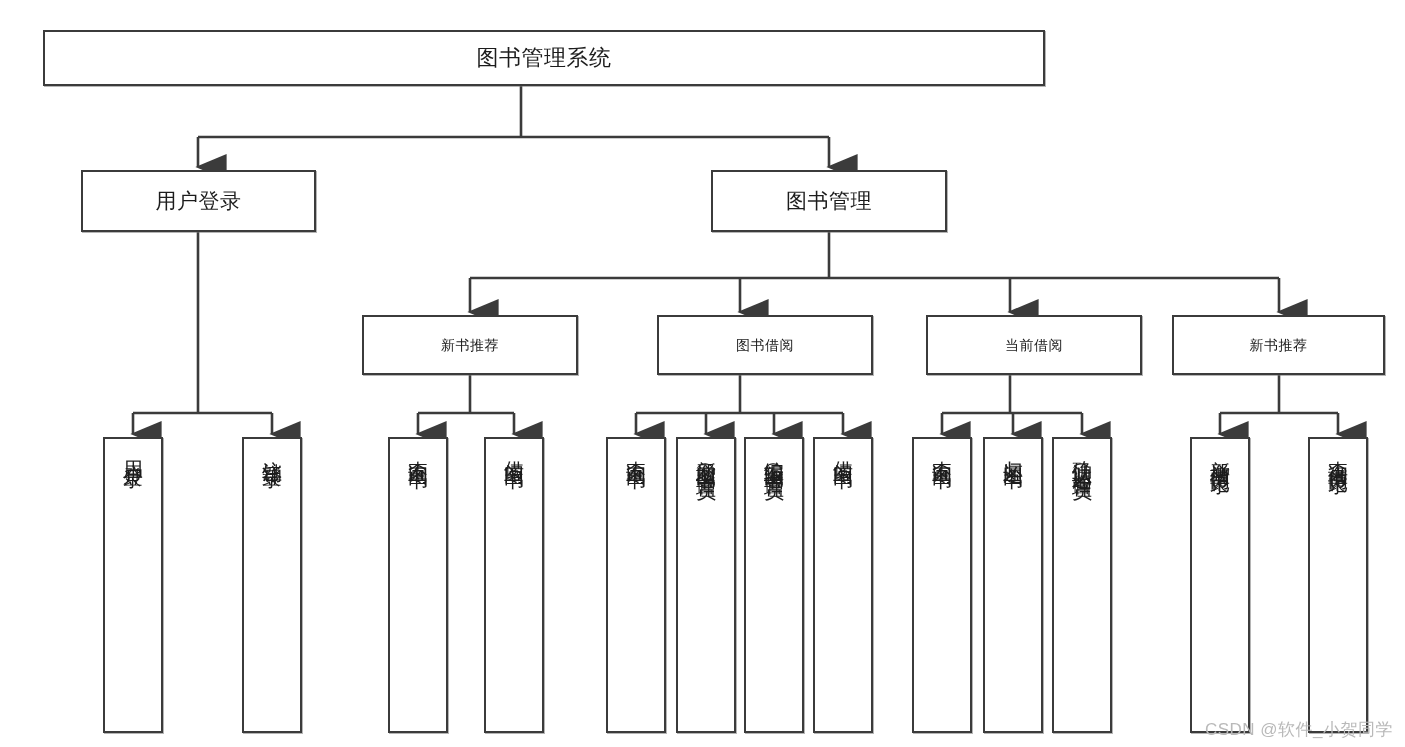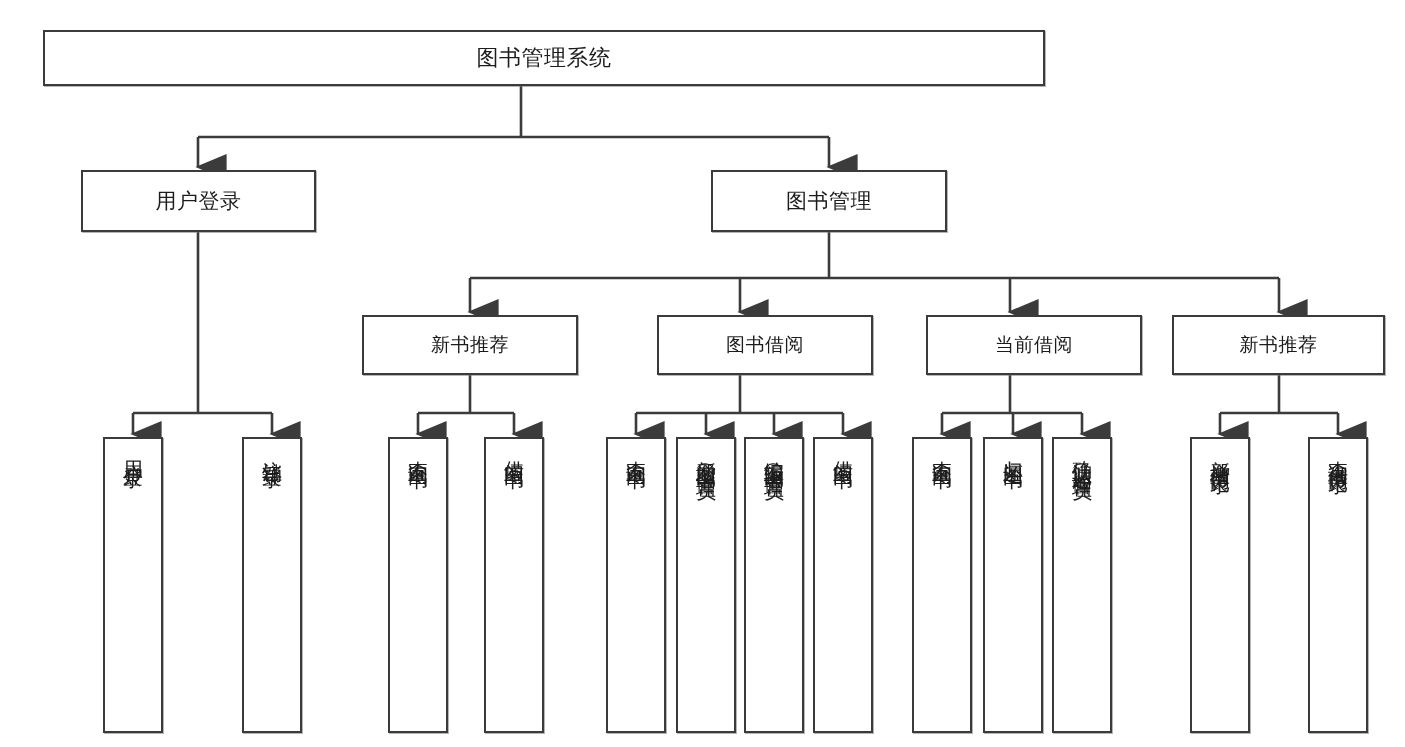--- a/index.html
+++ b/index.html
@@ -42,21 +42,21 @@
   .node-label {
     font-family: "Liberation Sans", "DejaVu Sans", sans-serif;
     line-height: 1.18;
     text-align: center;
     letter-spacing: 0.5px;
     color: #1c1c1c;
     white-space: pre-wrap;
   }
   .level-root .node-label { font-size: 22px; }
   .level-2 .node-label   { font-size: 21px; }
-  .level-3 .node-label   { font-size: 19px; }
+  .level-3 .node-label   { font-size: 14px; }
   .level-leaf {
     padding: 6px 2px;
     align-items: flex-start;
     justify-content: center;
   }
   .level-leaf .node-label {
     font-size: 20px;
     writing-mode: vertical-rl;
     text-orientation: upright;
     letter-spacing: 3px;
@@ -179,13 +179,14 @@
         <span class="node-label">确认归还（管理员）</span>
       </div>
       <div class="node-box level-leaf" style="left: 1190px; top: 437px; width: 60px; height: 296px;">
         <span class="node-label">新增借阅记录</span>
       </div>
       <div class="node-box level-leaf" style="left: 1308px; top: 437px; width: 60px; height: 296px;">
         <span class="node-label">查询借阅记录</span>
       </div>
     </div>
 
+  <div class="watermark">CSDN @软件_小贺同学</div>
 </div>
 
 </body></html>

